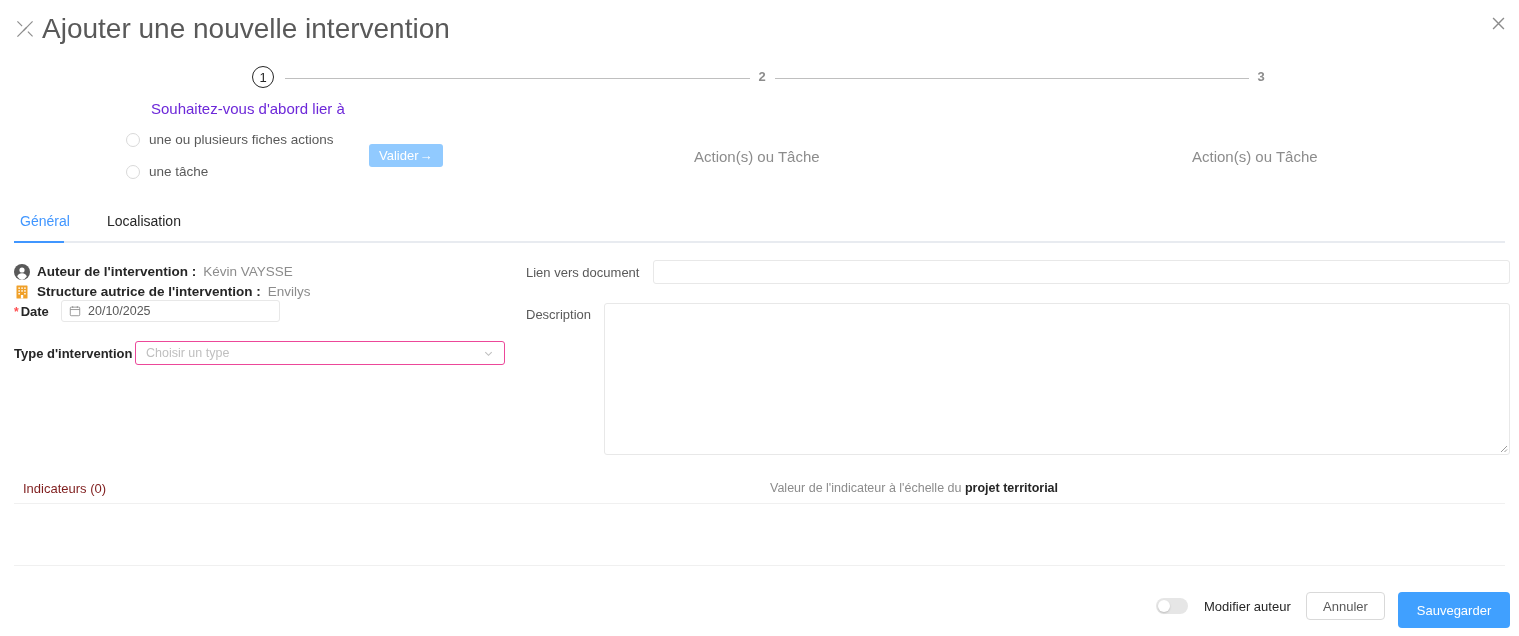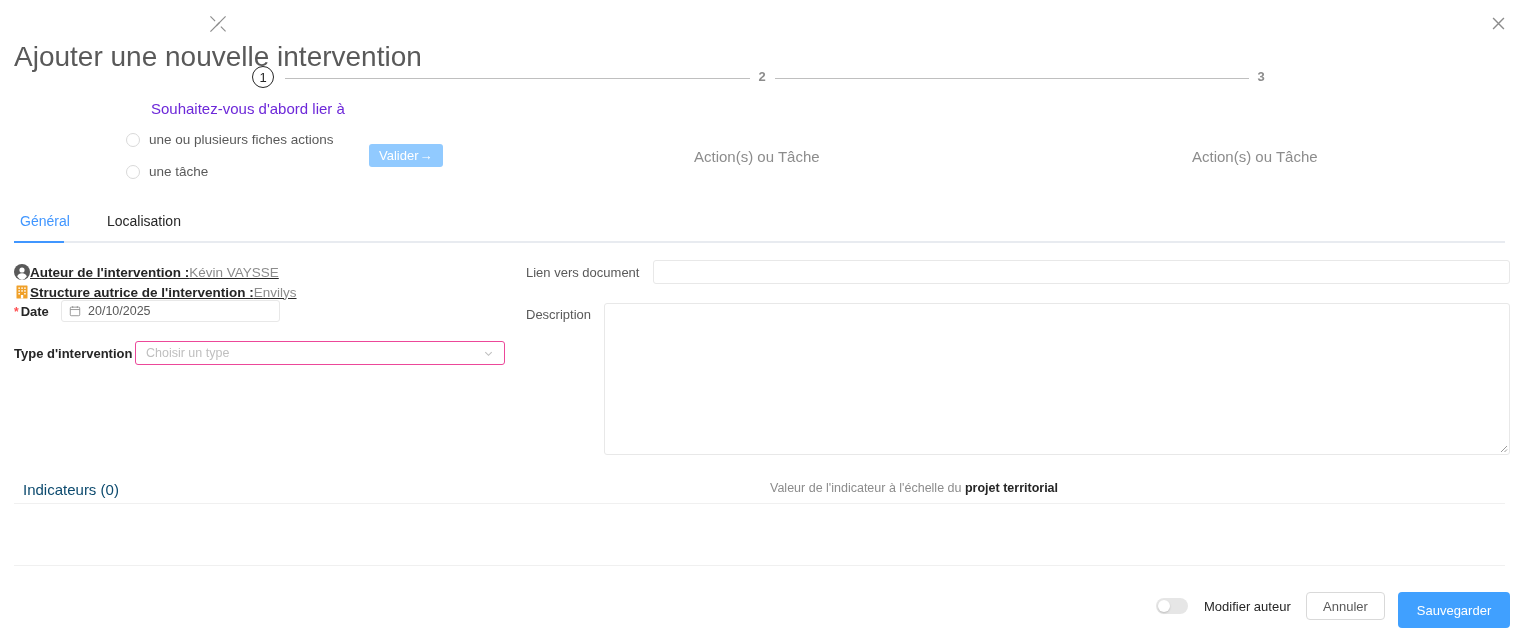--- a/index.html
+++ b/index.html
@@ -11,21 +11,21 @@
     color: #262626;
     overflow: hidden;
   }
   .modal { position: relative; width: 1519px; height: 636px; background:#fff; }
 
   
   .hdr { position:absolute; left:0; top:0; width:1519px; height:62px; }
   .hdr-title {
     position:absolute; left:14px; top:13px;
     font-size: 28px; font-weight: 400; color:#595959;
-    display:flex; align-items:center; gap:6px; white-space:nowrap;flex-direction:column;
+    display:flex; align-items:center; gap:6px; white-space:nowrap;
   }
   .tools-icon { display:inline-block; width:22px; height:22px; color:#8c8c8c; }
   .tools-icon svg { display:block; width:22px; height:22px; }
   .close-btn {
     position:absolute; right:10px; top:12px; width:22px; height:22px;
     display:flex; align-items:center; justify-content:center;
     color:#8c8c8c; cursor:pointer; background:none; border:none; padding:0;
   }
   .close-btn svg { width:13px; height:13px; display:block; }
 
@@ -76,22 +76,22 @@
   }
   .tab.active { color:#4096ff; left:14px; }
   .tab.idle { color:#262626; left:101px; }
   .tabs-underline {
     position:absolute; left:14px; top:29px; width:1491px; height:2px; background:#e8ebf0;
   }
   .tabs-ink { position:absolute; left:14px; top:29px; width:50px; height:2px; background:#4096ff; }
 
   
   .meta-row {
-    position:absolute; display:flex; align-items:center; 
-    font-size:13.5px; white-space:nowrap;text-decoration:underline;
+    position:absolute; display:flex; gap:7px;
+    font-size:13.5px; white-space:nowrap;
   }
   .meta-label { font-weight:700; color:#262626; }
   .meta-value { color:#8c8c8c; font-weight:400; }
   .meta-ico { width:16px; height:16px; display:block; flex:0 0 auto; }
   .meta-ico svg { display:block; width:16px; height:16px; }
 
   .date-label {
     position:absolute; left:14px; top:304px; font-size:13px;
     font-weight:700; color:#262626; white-space:nowrap;
   }
@@ -135,21 +135,21 @@
     padding:6px 9px; outline:none; resize:none;
   }
   .resize-grip {
     position:absolute; left:1496px; top:441px; width:12px; height:12px;
     pointer-events:none;
   }
   .resize-grip svg { display:block; width:12px; height:12px; }
 
   
   .ind-head-left {
-    position:absolute; left:23px; top:481px; font-size:15px; color:#0c4a6e;
+    position:absolute; left:23px; top:481px; font-size:13px; color:#7f1d1d;
   }
   .ind-head-center {
     position:absolute; left:770px; top:481px; font-size:12.5px; color:#8c8c8c;
     white-space:nowrap;
   }
   .ind-head-center b { color:#262626; font-weight:700; }
   .ind-divider {
     position:absolute; left:14px; top:503px; width:1491px; height:1px; background:#f0f0f0;
   }
   .ind-empty {

